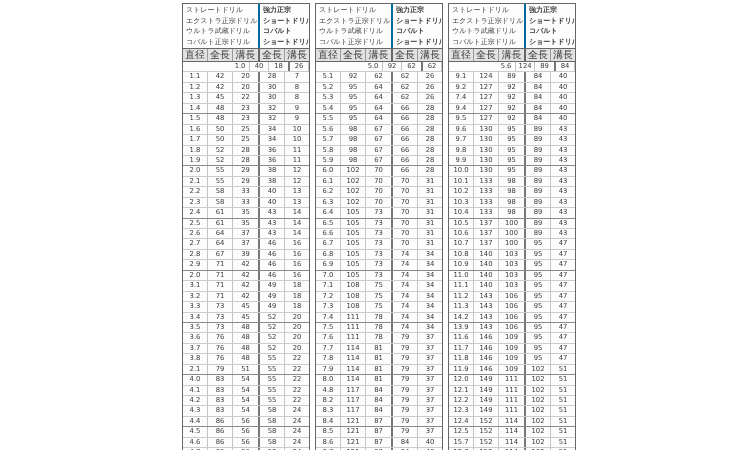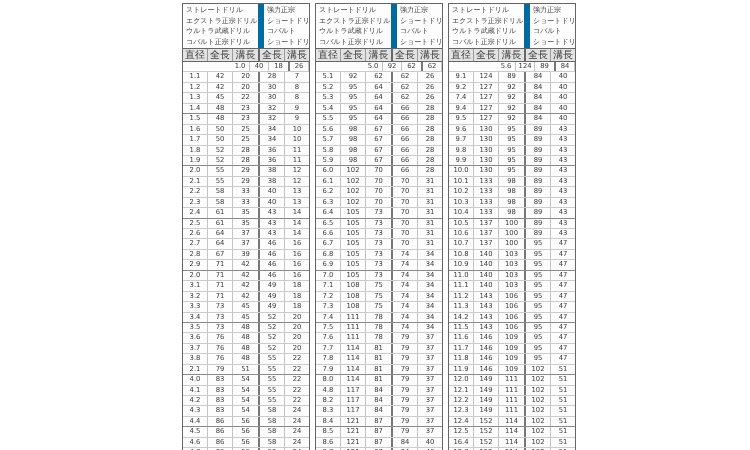--- a/index.html
+++ b/index.html
@@ -31,21 +31,21 @@
   }
   .thead-left, .thead-right {
     box-sizing: border-box;
     padding: 1px 0 0 3px;
     font-size: 7px;
     line-height: 10.5px;
     white-space: nowrap;
     overflow: hidden;
   }
   .thead-left { width: 75px; }
-  .thead-right { flex: 1; border-left: 6px solid #0369a1; }
+  .thead-right { flex: 1; border-left: 2px solid #0369a1; font-weight: bold; }
   .cols {
     display: flex;
     height: 12px;
     line-height: 12px;
     background: #e2e2e2;
     border-top: 1px solid #666;
     border-bottom: 1px solid #666;
     font-size: 10px;
   }
   .cell {
@@ -853,21 +853,21 @@
           <div class="cell c4">47</div>
         </div>
         <div class="row">
           <div class="cell c0">14.2</div>
           <div class="cell c1">143</div>
           <div class="cell c2">106</div>
           <div class="cell c3">95</div>
           <div class="cell c4">47</div>
         </div>
         <div class="row group">
-          <div class="cell c0">11.5</div>
+          <div class="cell c0">13.9</div>
           <div class="cell c1">143</div>
           <div class="cell c2">106</div>
           <div class="cell c3">95</div>
           <div class="cell c4">47</div>
         </div>
         <div class="row">
           <div class="cell c0">11.6</div>
           <div class="cell c1">146</div>
           <div class="cell c2">109</div>
           <div class="cell c3">95</div>
@@ -930,21 +930,21 @@
           <div class="cell c4">51</div>
         </div>
         <div class="row group">
           <div class="cell c0">12.5</div>
           <div class="cell c1">152</div>
           <div class="cell c2">114</div>
           <div class="cell c3">102</div>
           <div class="cell c4">51</div>
         </div>
         <div class="row">
-          <div class="cell c0">16.4</div>
+          <div class="cell c0">15.7</div>
           <div class="cell c1">152</div>
           <div class="cell c2">114</div>
           <div class="cell c3">102</div>
           <div class="cell c4">51</div>
         </div>
         <div class="row">
           <div class="cell c0">12.7</div>
           <div class="cell c1">152</div>
           <div class="cell c2">114</div>
           <div class="cell c3">102</div>

